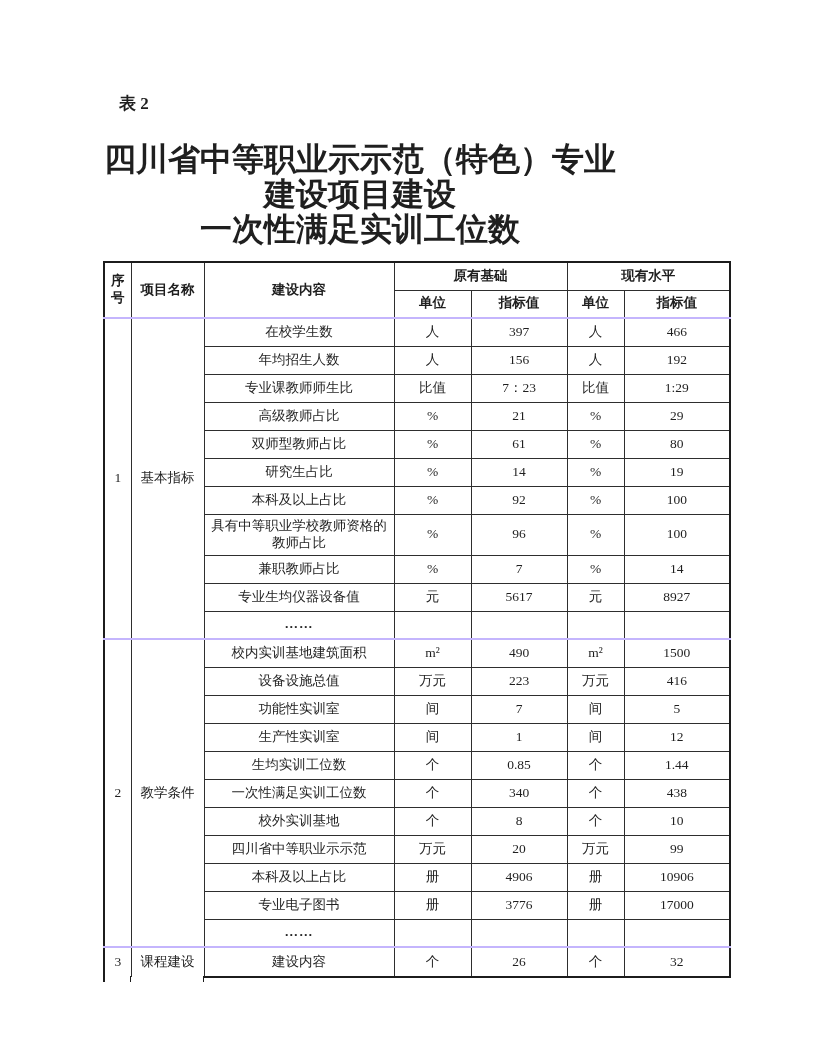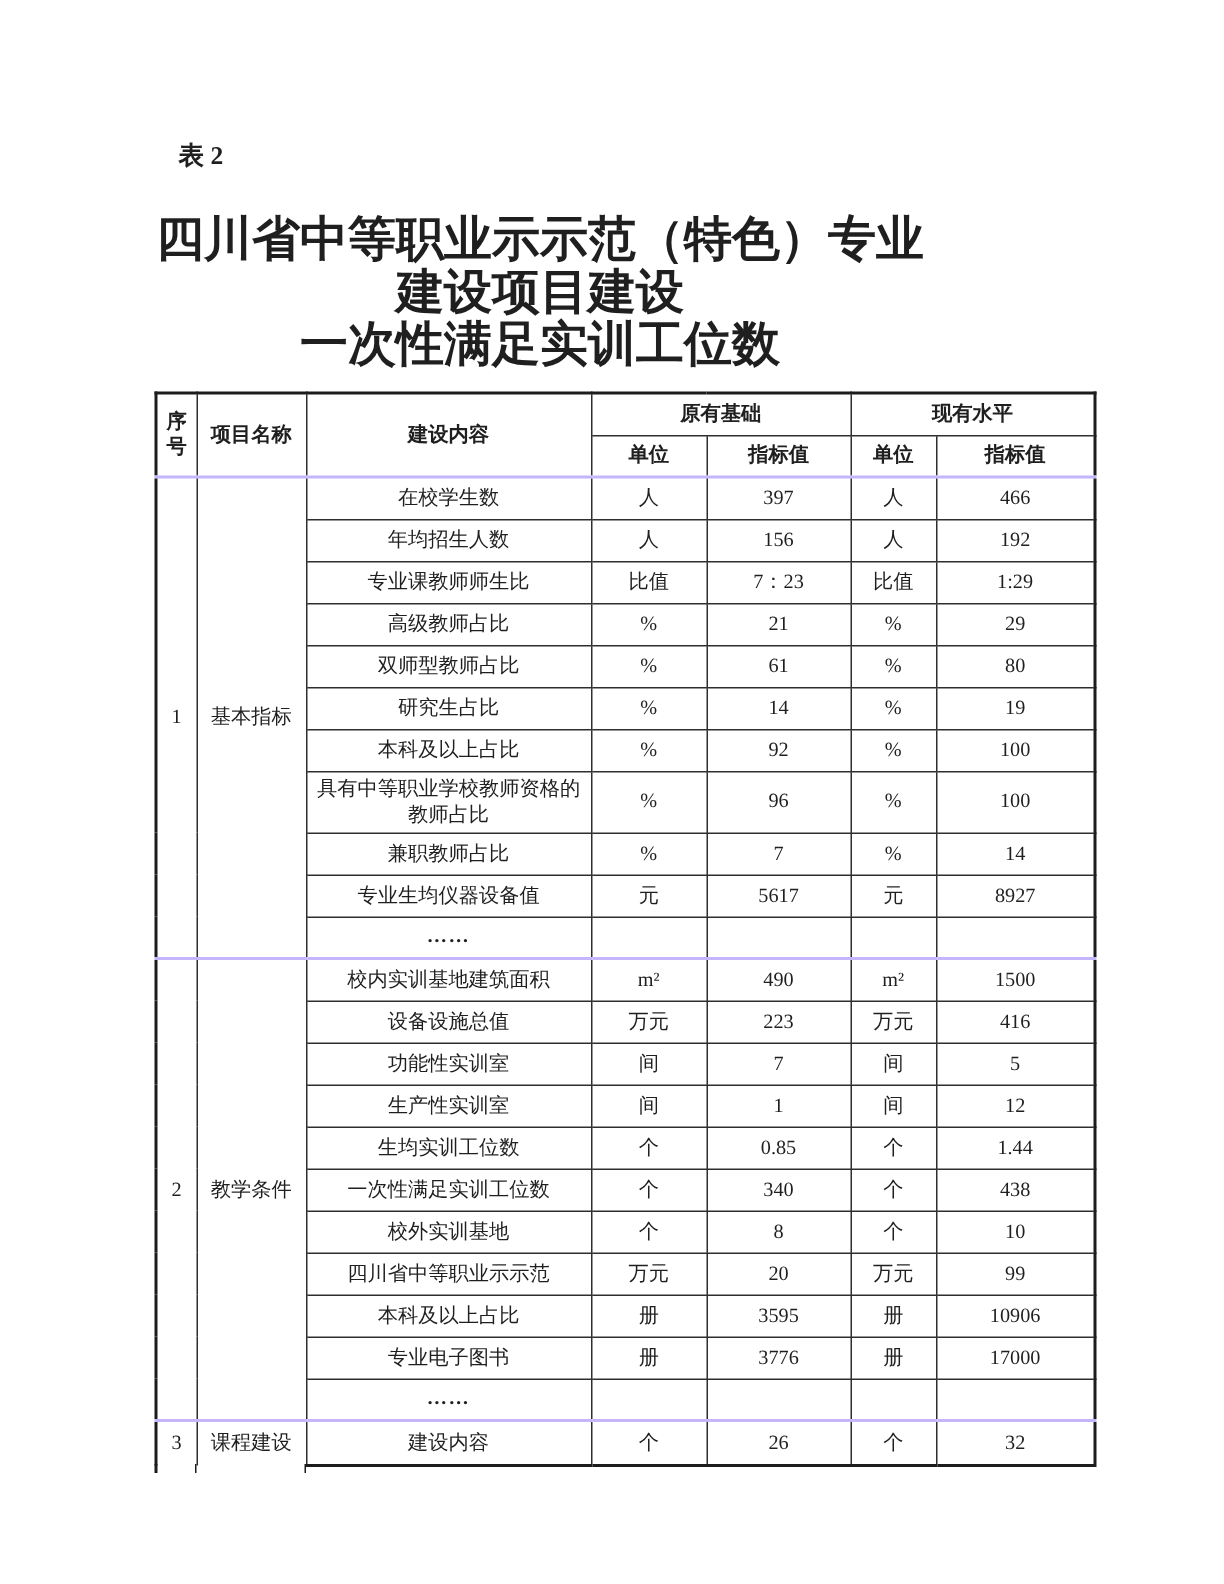--- a/index.html
+++ b/index.html
@@ -221,21 +221,21 @@
             <tr class="">
               <td class="content-cell">四川省中等职业示示范</td>
               <td class="unit-cell">万元</td>
               <td class="value-cell">20</td>
               <td class="unit-cell">万元</td>
               <td class="value-cell">99</td>
             </tr>
             <tr class="">
               <td class="content-cell">本科及以上占比</td>
               <td class="unit-cell">册</td>
-              <td class="value-cell">3595</td>
+              <td class="value-cell">4906</td>
               <td class="unit-cell">册</td>
               <td class="value-cell">10906</td>
             </tr>
             <tr class="">
               <td class="content-cell">专业电子图书</td>
               <td class="unit-cell">册</td>
               <td class="value-cell">3776</td>
               <td class="unit-cell">册</td>
               <td class="value-cell">17000</td>
             </tr>

